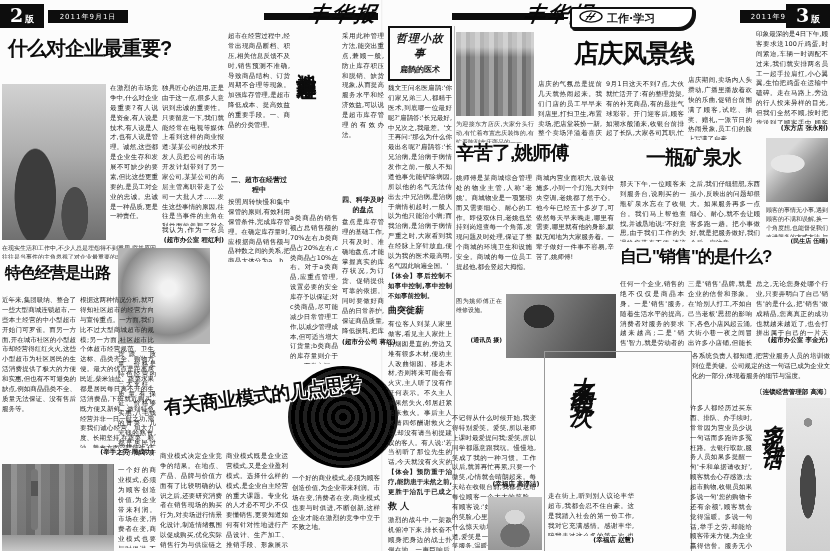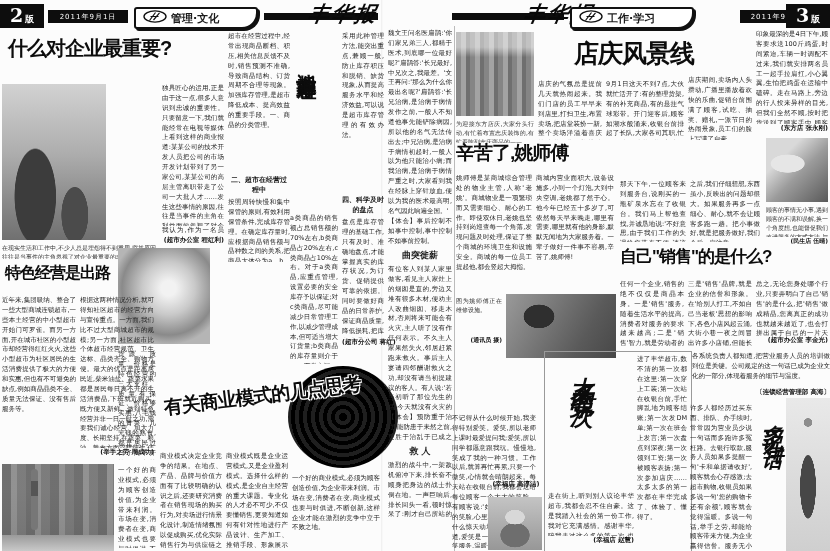--- a/index.html
+++ b/index.html
@@ -21,22 +21,22 @@
             transform:skewX(-10deg);letter-spacing:2px;text-align:center;color:#090909;}
   
   .headline{font-family:"Liberation Sans",sans-serif;font-weight:900;color:#0c0c0c;line-height:1.04;
             letter-spacing:-1px;white-space:nowrap;}
   .subhead{font-weight:bold;font-size:7px;text-align:center;margin:3px 0;}
   
   .col{font-size:6.5px;line-height:1.52;text-align:justify;word-break:break-all;overflow:hidden;
        color:#242424;}
   .caption{font-size:6px;line-height:1.5;color:#333;word-break:break-all;text-align:justify;overflow:hidden;}
   .byline{font-weight:bold;font-size:6.5px;text-align:right;color:#111;white-space:nowrap;}
-  .takeaway{font-weight:normal;}
-  .storytitle{font-weight:bold;font-size:9px;text-align:center;margin:4px 0 3px;}
+  .takeaway{font-weight:bold;}
+  .storytitle{font-weight:bold;font-size:9px;text-align:left;margin:4px 0 3px;}
   
   .vtitle{writing-mode:vertical-rl;text-orientation:upright;font-family:"Liberation Sans",sans-serif;
           font-weight:900;color:#0c0c0c;}
   .script{font-family:"DejaVu Serif",serif;font-style:italic;font-weight:bold;letter-spacing:6px;}
   
   .photo{overflow:hidden;}
   .ph-people{background:
       radial-gradient(ellipse 34px 78px at 32% 72%, #3c3c3c 0 60%, rgba(0,0,0,0) 62%),
       radial-gradient(ellipse 22px 46px at 70% 84%, #4b4b4b 0 60%, rgba(0,0,0,0) 62%),
       linear-gradient(180deg,#d2d2d2 0%,#adadad 45%,#8a8a8a 75%,#707070 100%);}
@@ -86,29 +86,20 @@
 <div id="canvas">
   <div class="fold"></div>
 
   <div class="abs badge" style="left:0;top:4px;width:44px;height:24px">
     <span class="num">2</span>
     <span class="unit">版</span>
   </div>
   <div class="abs datebar" style="left:48px;top:10px;width:80px;height:13px">
     <span>2011年9月1日</span>
   </div>
-  <div class="abs ribbon" style="left:134px;top:7px;width:106px">
-    <span>
-      <svg width="24" height="13" viewBox="0 0 24 13">
-          <ellipse cx="12" cy="6.5" rx="11" ry="5.6" fill="none" stroke="#111" stroke-width="1.4"></ellipse>
-          <path d="M6.5 10.5 L12.5 2.5 M10.5 10 L16.5 2.8 M7.5 6.5 L15.5 6.5" stroke="#111" stroke-width="1.2" fill="none"></path>
-        </svg>
-    </span>
-    <span>管理·文化</span>
-  </div>
   <div class="abs hbar" style="left:264px;top:13px;width:114px"></div>
   <div class="abs masthead" style="left:290px;top:0;width:106px">丰华报</div>
 
   <div class="abs hbar" style="left:452px;top:13px;width:112px"></div>
   <div class="abs masthead" style="left:506px;top:0;width:106px">丰华报</div>
   <div class="abs ribbon" style="left:570px;top:7px;width:106px">
     <span>
       <svg width="24" height="13" viewBox="0 0 24 13">
           <ellipse cx="12" cy="6.5" rx="11" ry="5.6" fill="none" stroke="#111" stroke-width="1.4"></ellipse>
           <path d="M6.5 10.5 L12.5 2.5 M10.5 10 L16.5 2.8 M7.5 6.5 L15.5 6.5" stroke="#111" stroke-width="1.2" fill="none"></path>
@@ -119,20 +110,21 @@
   <div class="abs datebar" style="left:740px;top:10px;width:78px;height:13px">
     <span>2011年9月1日</span>
   </div>
   <div class="abs badge" style="left:786px;top:4px;width:44px;height:24px">
     <span class="num">3</span>
     <span class="unit">版</span>
   </div>
 
   <div class="abs headline" style="left:8px;top:38px;font-size:20px">什么对企业最重要?</div>
   <div class="abs photo ph-people" style="left:2px;top:84px;width:104px;height:156px"></div>
+  <div class="abs col" style="left:110px;top:84px;width:48px;height:156px">在激烈的市场竞争中,什么对企业最重要?有人说是资金,有人说是技术,有人说是人才,也有人说是管理。诚然,这些都是企业生存和发展不可缺少的要素,但比这些更重要的,是员工对企业的忠诚。忠诚是一种品质,更是一种责任。</div>
   <div class="abs" style="left:162px;top:84px;width:62px;height:164px">
     <div class="col" style="height:142px">独具匠心的运用,正是由于这一点,很多人意识到忠诚的重要性。只要留意一下,我们就能经常在电视等媒体上看到这样的商业报道:某某公司的技术开发人员把公司的市场开发计划带到了另一家公司,某某公司的高层主管离职带走了公司一大批人才……发生这些事情的原因,往往是当事件的主角在利益面前忽视了对企业最重要的东西。</div>
     <div class="col" style="height:10px">我认为,作为一名员工,其忠诚比能力更加重要。假如每个员工都能做到这一点,在本职岗位上尽职尽责,做好每一项工作,这无疑是企业最大的财富,也是员工自我价值实现的源泉。</div>
     <div class="byline">(超市办公室 程红利)</div>
   </div>
   <div class="abs caption" style="left:2px;top:243px;width:156px;height:16px">在现实生活和工作中,不少人总是埋怨得不到重用,究其原因,往往是当事件的主角忽视了对企业最重要的忠诚二字。</div>
 
   <div class="abs headline" style="left:5px;top:265px;font-size:16px">特色经营是出路</div>
   <div class="abs photo ph-globe" style="left:118px;top:248px;width:92px;height:96px"></div>
   <div class="abs col" style="left:2px;top:296px;width:74px;height:164px">近年来,集团吸纳、整合了一些大型商城连锁超市,一些本土经营的中小型超市开始门可罗雀。而另一方面,开在城市社区的小型超市却经营得红红火火,这些小型超市为社区居民的生活消费提供了极大的方便和实惠,但也有不可避免的缺点,例如商品品类不全、质量无法保证、没有售后服务等。</div>
@@ -158,20 +150,24 @@
     <div class="byline">(超市分公司 蒋红)</div>
   </div>
 
   <div class="abs disc" style="left:288px;top:366px;width:110px;height:102px"></div>
   <div class="abs headline slant" style="left:164px;top:398px;font-size:19px">有关商业模式的几点思考</div>
   <div class="abs col" style="left:160px;top:452px;width:62px;height:96px">商业模式决定企业竞争的结果。在地点、产品、品牌与价值方面有了比较明确的认识之后,还要研究消费者在销售现场的购买行为,对卖场进行情景化设计,制造情绪氛围以促成购买,优化实际销售行为与供应链之间的平衡。</div>
   <div class="abs col" style="left:226px;top:452px;width:62px;height:96px">商业模式既是企业运营模式,又是企业盈利模式。选择什么样的模式,是企业自主经营的重大课题。专业化的人才必不可少,不仅要懂销售,更要知道如何有针对性地进行产品设计、生产加工、推销手段、形象展示等企业活动,使各个环节相互配合,形成合力。</div>
   <div class="abs col" style="left:292px;top:474px;width:88px;height:74px">一个好的商业模式,必须为顾客创造价值,为企业带来利润。市场在变,消费者在变,商业模式也要与时俱进,不断创新,这样企业才能在激烈的竞争中立于不败之地。</div>
 
   <div class="abs" style="left:388px;top:26px;width:64px;height:525px;border-right:1px solid #bbb;padding-right:2px">
+    <div class="storybox">
+      <div class="kicker">哲理小故事</div>
+      <div class="stitle">扁鹊的医术</div>
+    </div>
     <div class="col" style="height:188px;margin-top:3px">魏文王问名医扁鹊:'你们家兄弟三人,都精于医术,到底哪一位最好呢?'扁鹊答:'长兄最好,中兄次之,我最差。'文王再问:'那么为什么你最出名呢?'扁鹊答:'长兄治病,是治病于病情发作之前,一般人不知道他事先能铲除病因,所以他的名气无法传出去;中兄治病,是治病于病情初起时,一般人以为他只能治小病;而我治病,是治病于病情严重之时,大家看到我在经脉上穿针放血,便以为我的医术最高明,名气因此响遍全国。'</div>
     <div class="col takeaway" style="height:28px">【体会】事后控制不如事中控制,事中控制不如事前控制。</div>
     <div class="storytitle">曲突徙薪</div>
     <div class="col" style="height:148px">有位客人到某人家里做客,看见主人家灶上的烟囱是直的,旁边又堆有很多木材,便劝主人改曲烟囱、移走木材,否则将来可能会有火灾,主人听了没有作任何表示。不久主人家果然失火,邻居赶紧跑来救火。事后主人宴请四邻酬谢救火之功,却没有请当初提建议的客人。有人说:'若当初听了那位先生的话,今天就没有火灾的损失。'主人顿时省悟,赶紧去邀请那位客人。</div>
     <div class="col takeaway" style="height:28px">【体会】预防重于治疗,能防患于未然之前,更胜于治乱于已成之后。</div>
     <div class="storytitle">救 人</div>
     <div class="col" style="height:58px">激烈的战斗中,一架敌机俯冲下来,排长奋不顾身把身边的战士扑倒在地。一声巨响后,排长回头一看,顿时惊呆了:刚才自己所站的位置被炸出了一个大坑。</div>
 
   </div>
 
@@ -188,20 +184,21 @@
 
   <div class="abs col" style="left:456px;top:174px;width:76px;height:118px">姚师傅是某商城综合管理处的物业主管,人称'老姚'。商城物业是一项繁琐而又需要细心、耐心的工作。即使双休日,老姚也坚持到岗巡查每一个角落,发现问题及时处理,保证了整个商城的环境卫生和设施安全。商城的每一位员工提起他,都会竖起大拇指。</div>
   <div class="abs headline" style="left:456px;top:143px;font-size:19px">辛苦了,姚师傅</div>
   <div class="abs col" style="left:536px;top:174px;width:78px;height:118px">商城内营业面积大,设备设施多,小到一个灯泡,大到中央空调,老姚都了然于心。他今年已经五十多岁了,可依然每天早来晚走,哪里有需要,哪里就有他的身影,默默无闻地为大家服务着。一辈子做好一件事不容易,辛苦了,姚师傅!</div>
   <div class="abs" style="left:456px;top:296px;width:46px;height:62px">
     <div class="caption" style="height:40px">图为姚师傅正在维修设施。</div>
     <div class="byline" style="font-size:6px">(通讯员 摄)</div>
   </div>
   <div class="abs photo ph-craft" style="left:506px;top:294px;width:110px;height:64px"></div>
 
+  <div class="abs headline" style="left:646px;top:147px;font-size:20px">一瓶矿泉水</div>
   <div class="abs photo ph-pos" style="left:766px;top:138px;width:62px;height:64px"></div>
   <div class="abs" style="left:766px;top:205px;width:62px;height:42px">
     <div class="caption" style="height:32px">顾客的事情无小事,遇到顾客的不满和误解,换一个角度想,也能督促我们改进服务的方式方法,与顾客沟通要心平气和,这样终会得到顾客的理解和认可。</div>
     <div class="byline" style="font-size:6px">(民生店 伍晴)</div>
   </div>
   <div class="abs col" style="left:620px;top:180px;width:66px;height:62px">那天下午,一位顾客来到服务台,说刚买的一瓶矿泉水忘在了收银台。我们马上帮他查找,并诚恳地说:'不好意思,由于我们工作的失误给您带来不便,请谅解。''没事,我也有做得不对的地方,大家都互相谅解吧。'顾客笑着说。</div>
   <div class="abs col" style="left:690px;top:180px;width:70px;height:62px">之后,我们仔细想想,东西虽小,反映出的问题却很大。如果服务再多一点细心、耐心,就不会让顾客多跑一趟。把小事做好,就是把服务做好,我们今后一定注意。</div>
 
   <div class="abs headline" style="left:620px;top:248px;font-size:17px">自己"销售"的是什么?</div>
   <div class="abs col" style="left:620px;top:280px;width:64px;height:68px">任何一个企业,销售的绝不仅仅是商品本身。一是'销售'服务,随着生活水平的提高,消费者对服务的要求越来越高;二是'销售'智力,就是劳动者的脑力劳动,特别是适应市场的学习能力与创新能力;</div>
@@ -210,21 +207,20 @@
     <div class="col" style="height:56px">总之,无论您身处哪个行业,只要弄明白了自己'销售'的是什么,把'销售'做成精品,您离真正的成功也就越来越近了,也会打拼出属于自己的一片天空。</div>
     <div class="byline">(超市办公室 李金光)</div>
   </div>
 
   <div class="abs col" style="left:452px;top:414px;width:84px;height:134px">不记得从什么时候开始,我变得特别爱笑。爱笑,所以老师上课时最爱提问我;爱笑,所以同学都愿意跟我玩。慢慢地,笑成了我的一种习惯。工作以后,就算再忙再累,只要一个微笑,心情就会晴朗起来。每天站在收银台前,我都会送给每位顾客一个大大的笑脸。有顾客说:'姑娘,每次看到你的笑脸,心里就敞亮。'我没有什么惊天动地的事迹,可我知道,爱笑是一种生活态度。微笑服务,温暖你我,不爱笑你可就OUT了。</div>
   <div class="abs byline" style="left:492px;top:480px;width:48px;white-space:normal;text-align:center">(幸福店 高淳洁)</div>
   <div class="abs photo ph-smile" style="left:488px;top:497px;width:54px;height:53px"></div>
 
   <div class="abs boxed" style="left:544px;top:351px;width:146px;height:199px">
     <div class="abs vtitle script" style="left:22px;top:6px;height:132px;font-size:23px">太多的第一次</div>
-    <div class="abs col" style="left:92px;top:3px;width:50px;height:192px">进了丰华超市,数不清的第一次都在这里:第一次穿上工装;第一次站在收银台前,手忙脚乱地为顾客结账;第一次发DM单;第一次在班会上发言;第一次盘点到深夜;第一次领到工资;第一次被顾客表扬;第一次参加店庆……太多太多的第一次都在丰华完成了、体验了、懂得了。</div>
     <div class="abs" style="left:3px;top:140px;width:86px;height:56px">
       <div class="col" style="height:44px">走在街上,听到别人议论丰华超市,我都会忍不住自豪。这是我踏入社会的第一份工作,我对它充满感情。感谢丰华,陪我走过这么多的第一次,也希望自己在这里继续成长,迎来更多更好的第一次。</div>
       <div class="byline">(幸福店 赵慧)</div>
     </div>
   </div>
 
   <div class="abs" style="left:690px;top:352px;width:140px;height:199px">
     <div class="abs col" style="left:2px;top:0;width:138px;height:34px">各系统负责人都知道,把营业服务人员的培训做到位是关键。公司规定的这一句话已成为企业文化的一部分,体现着服务的细节与温度。</div>
     <div class="abs byline" style="left:52px;top:36px;width:88px">〔连锁经营管理部 高海〕</div>
     <div class="abs col" style="left:0;top:52px;width:62px;height:147px">许多人都经历过买东西、排队、办手续时,常常因为营业员少说一句话而多跑许多冤枉路。去银行取款,服务人员如果多提醒一句'卡和单据请收好',顾客就会心存感激;去超市购物,收银员如果多说一句'您的购物卡还有余额',顾客就会觉得温暖。多说一句话,举手之劳,却能给顾客带来方便,为企业赢得信誉。服务无小事,从多说一句话开始。</div>

